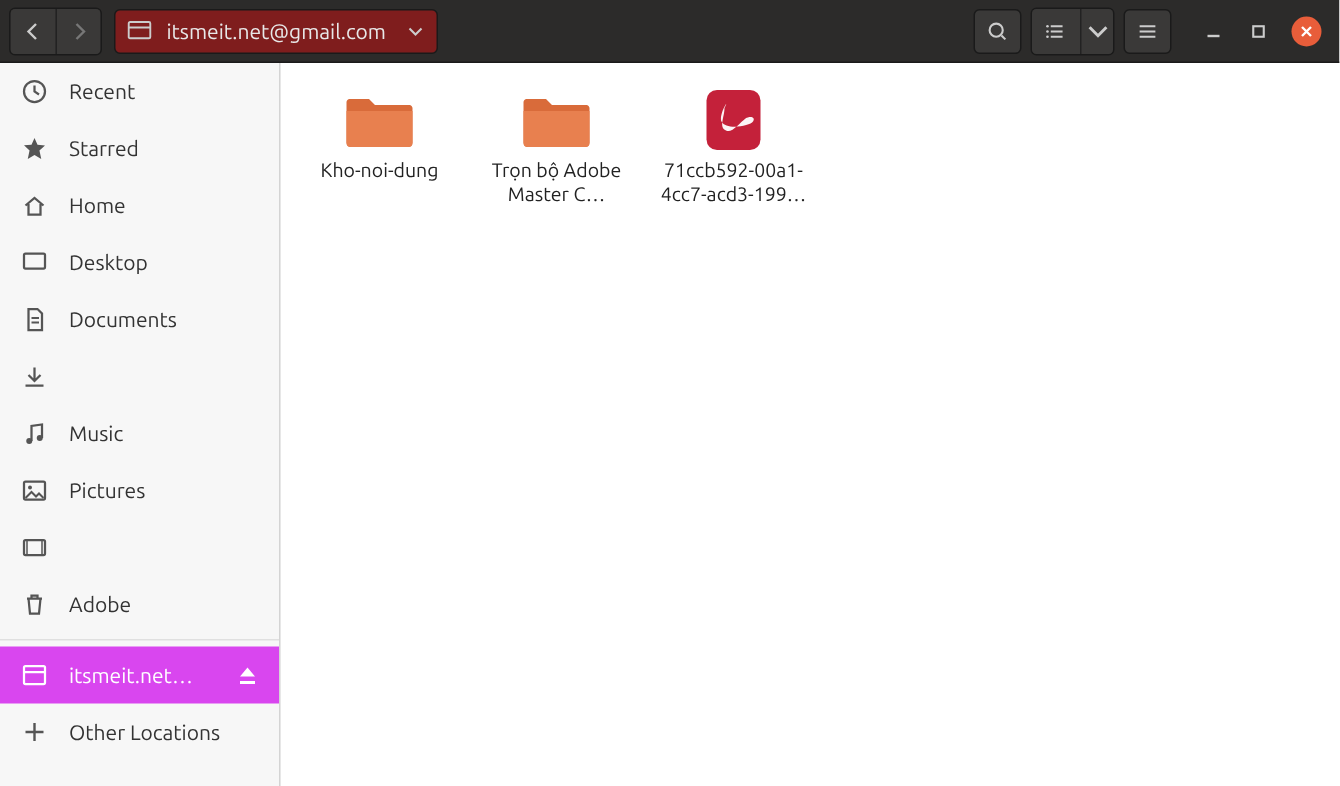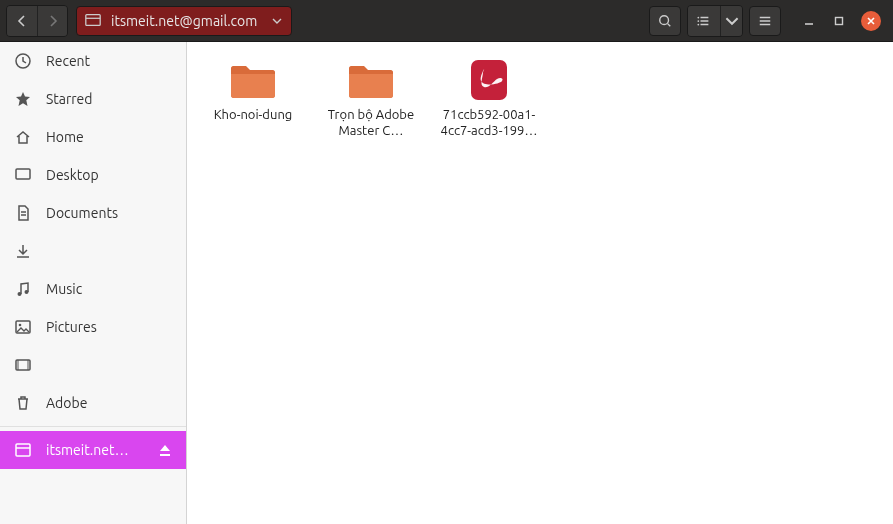--- a/index.html
+++ b/index.html
@@ -228,20 +228,28 @@
             <rect x="2" y="3" width="14" height="12" rx="1" stroke="currentColor" stroke-width="1.5" fill="none"></rect>
             <path d="M2 7h14" stroke="currentColor" stroke-width="1.5"></path>
           </svg>
         </span>
       <span class="lbl">itsmeit.net…</span>
       <span class="eject"><svg viewBox="0 0 14 14" width="14">
             <path d="M7 2l5 6H2zM2 11h10v2H2z" fill="currentColor"></path>
           </svg></span>
     </div>
 
+    <div class="sb-item">
+      <span class="ic">
+          <svg viewBox="0 0 18 18" width="18">
+            <path d="M9 3v12M3 9h12" stroke="currentColor" stroke-width="1.6"></path>
+          </svg>
+        </span>
+      <span class="lbl">Other Locations</span>
+    </div>
   </div>
 
   <div class="content">
     <div class="file">
       <div class="file-icon">
         <svg class="folder-svg" viewBox="0 0 52 44">
             <path d="M4 10c0-1 1-2 2-2h13l4 4h23c1 0 2 1 2 2v23c0 2-1 3-3 3H7c-2 0-3-1-3-3z" fill="#d96b3a"></path>
             <path d="M4 16h44v21c0 2-1 3-3 3H7c-2 0-3-1-3-3z" fill="#e8804f"></path>
           </svg>
       </div>

